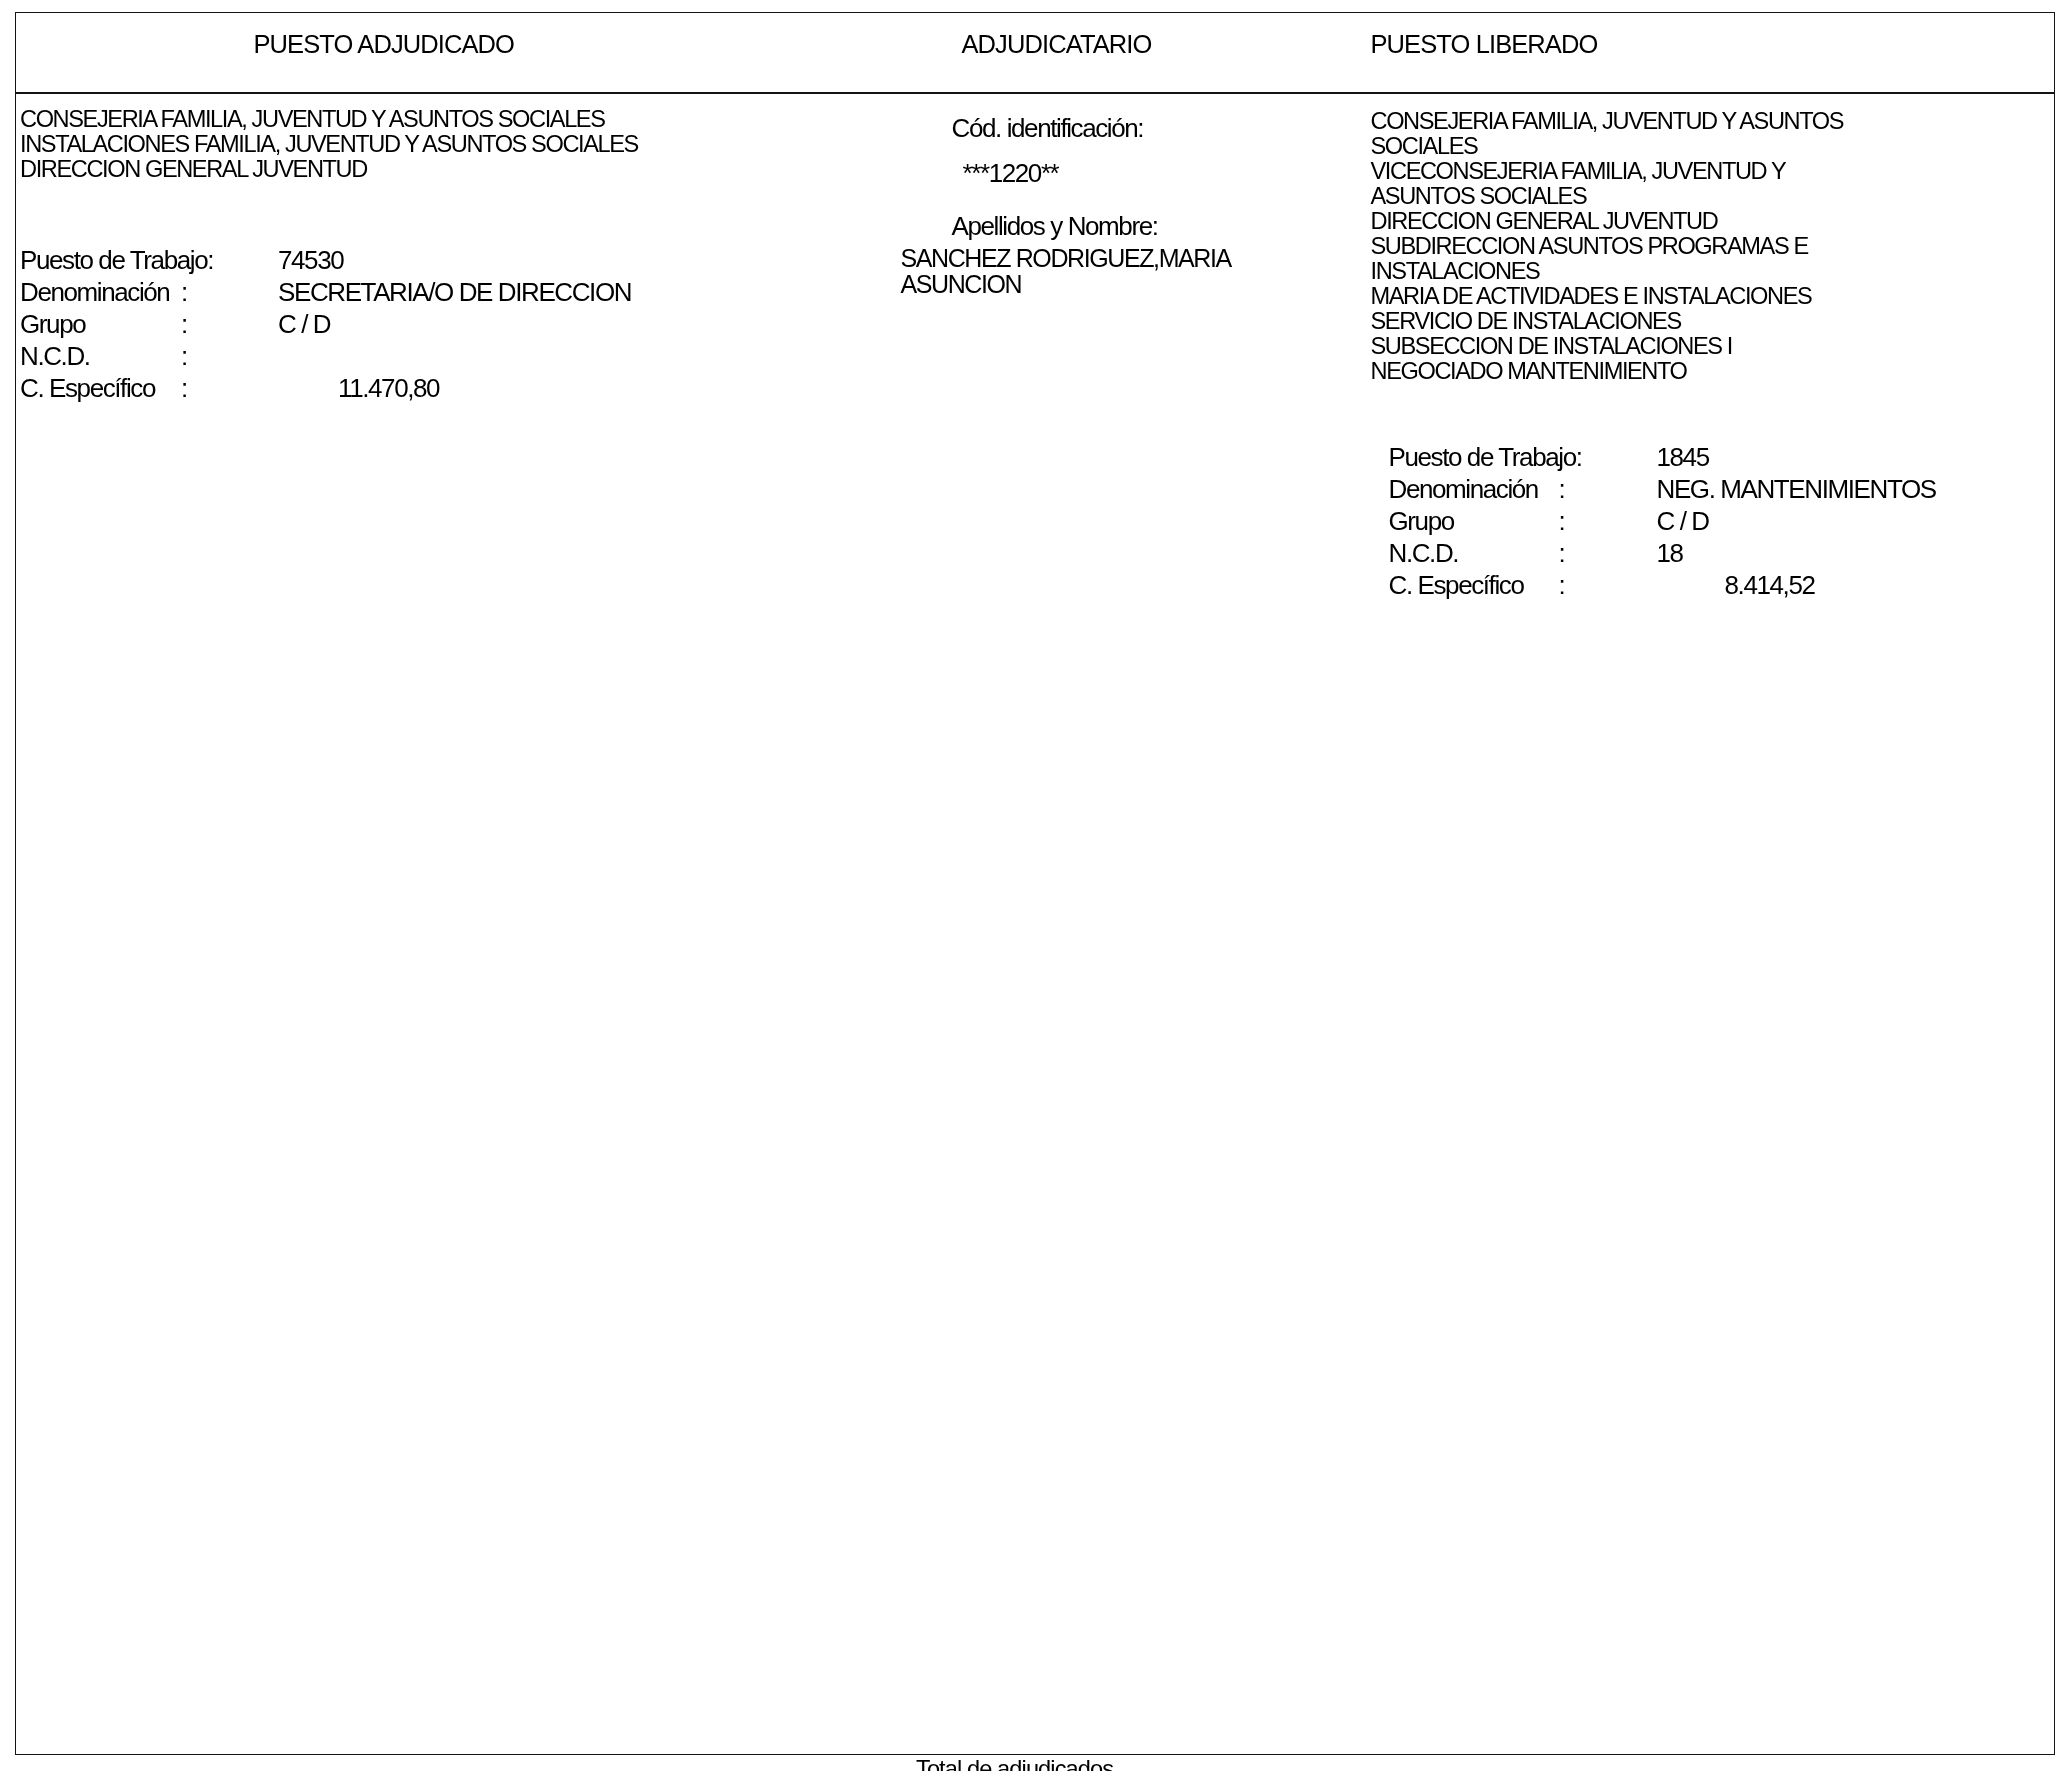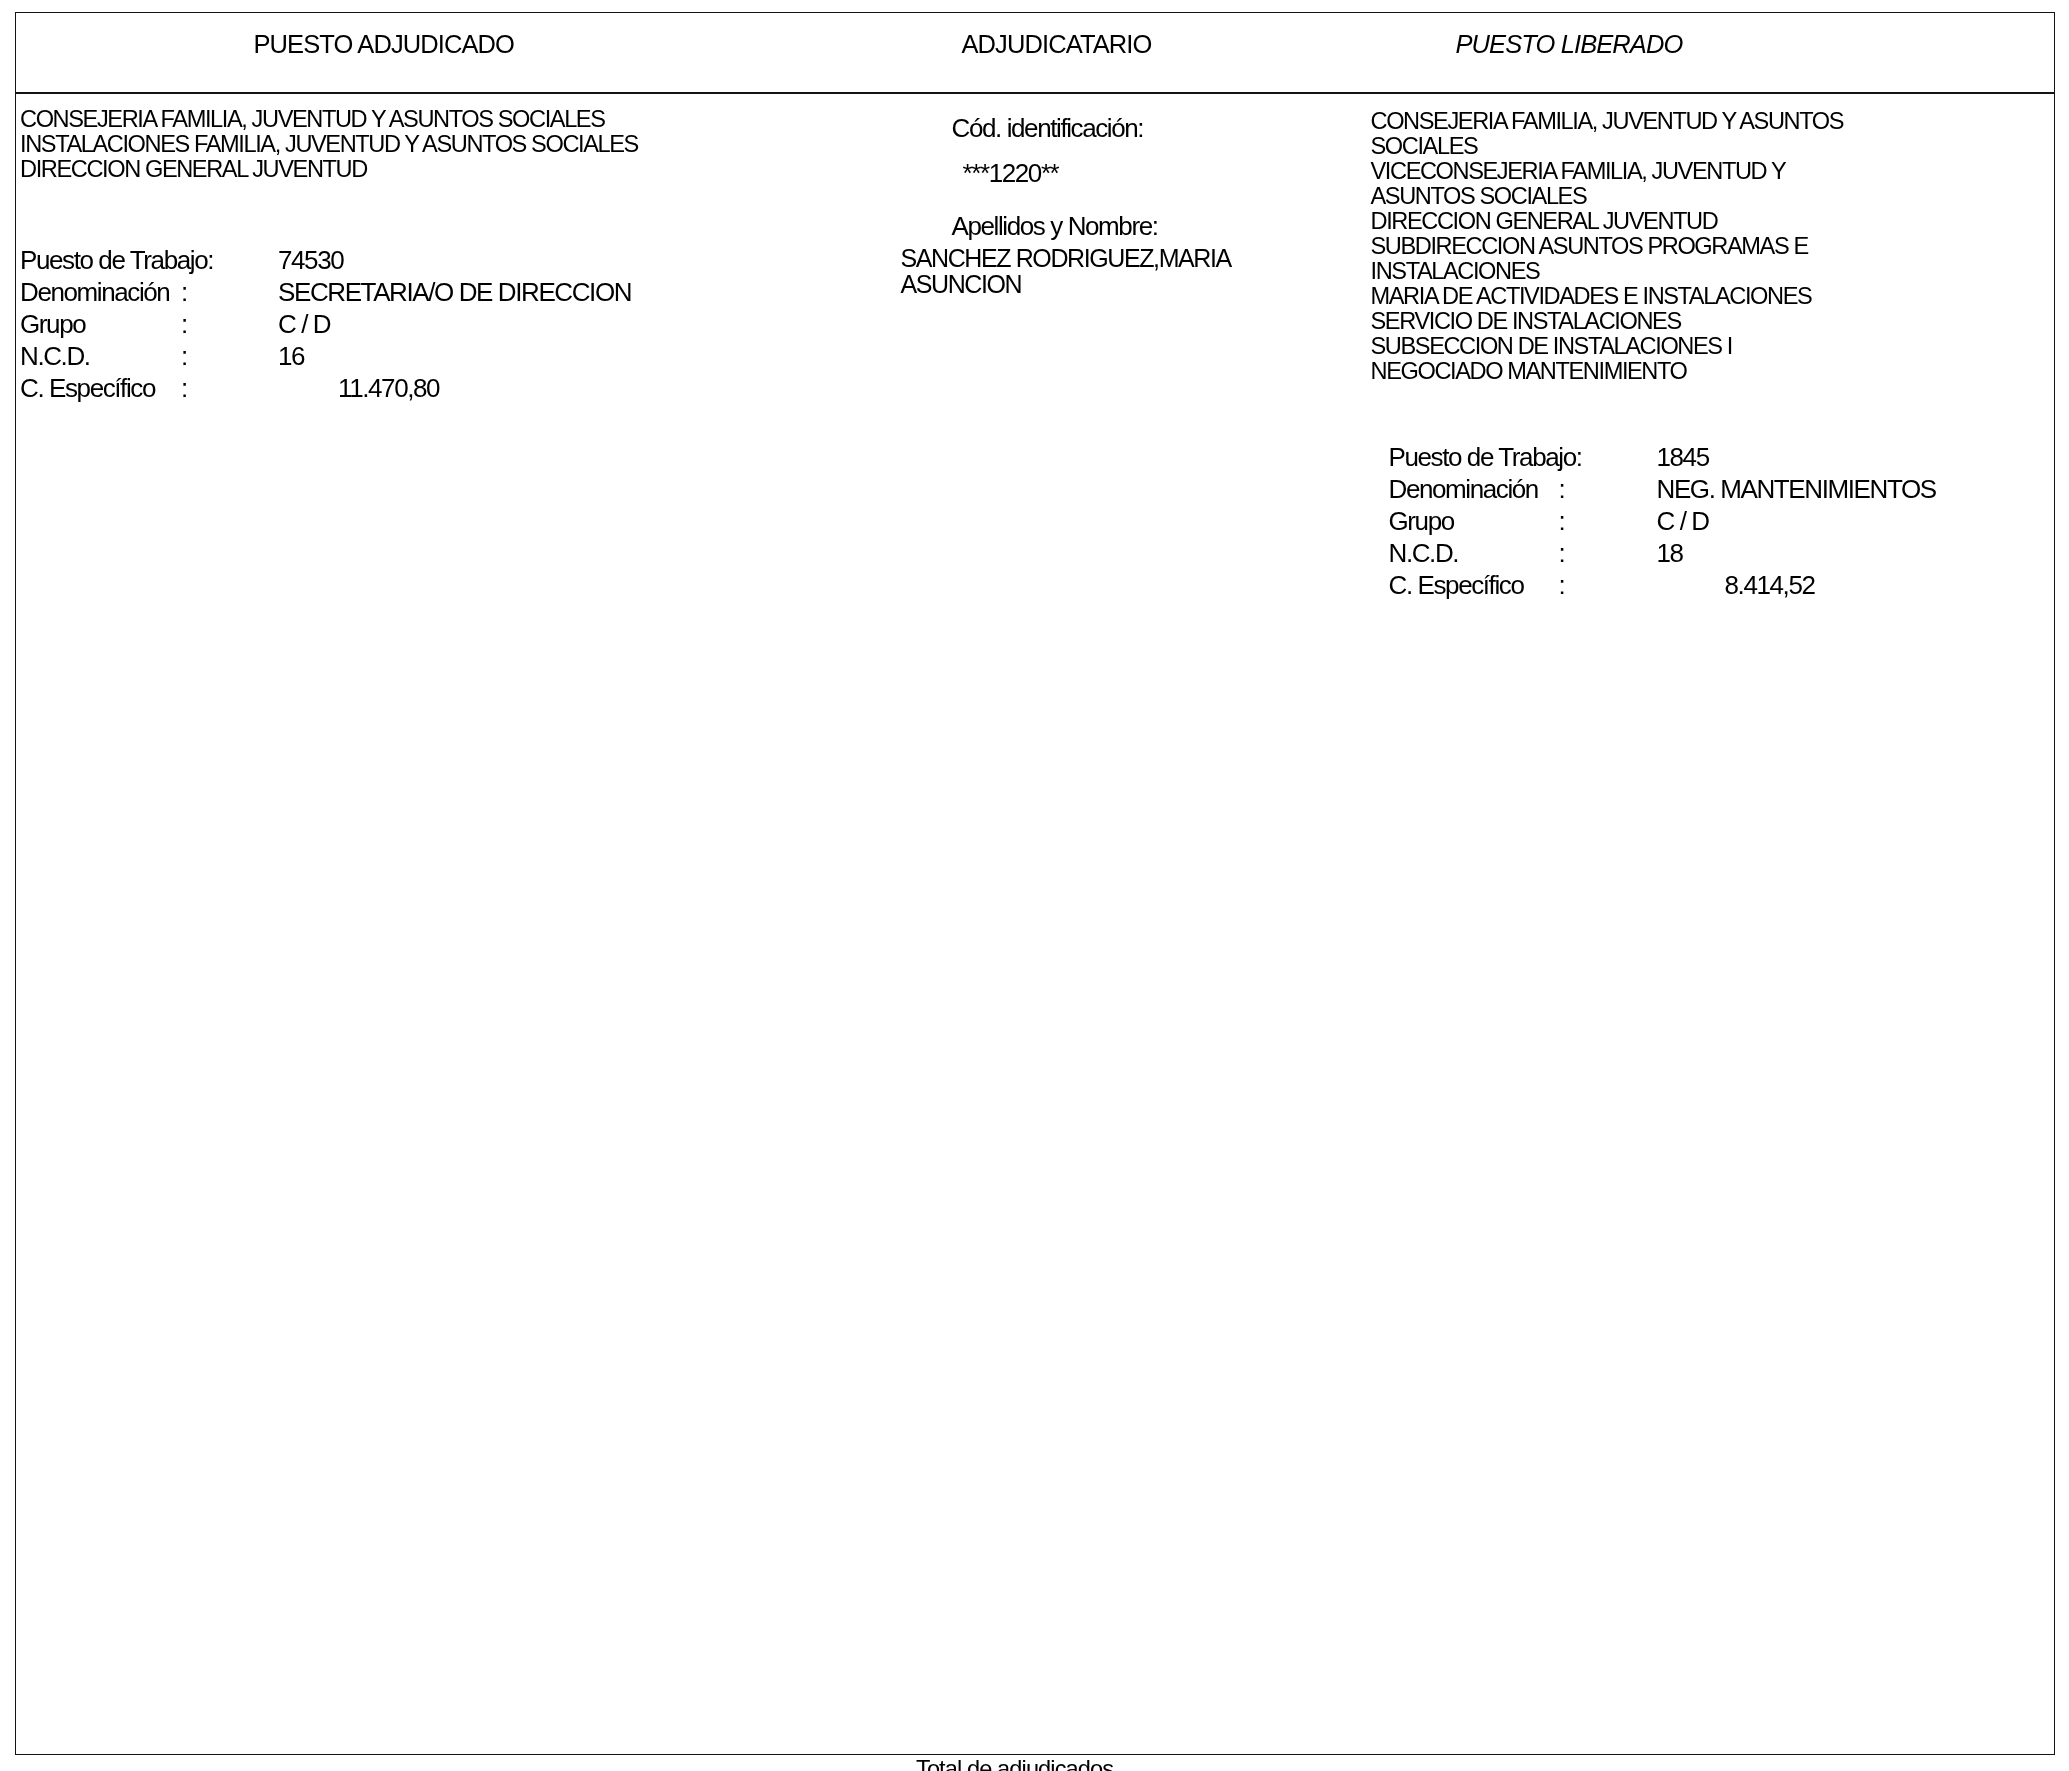--- a/index.html
+++ b/index.html
@@ -14,21 +14,21 @@
     border:1.8px solid #141414;box-sizing:border-box;
   }
   .header-row{
     position:absolute;left:0;top:0;width:100%;height:81px;
     border-bottom:2.7px solid #141414;box-sizing:border-box;
   }
   .col-header{
     position:absolute;top:17.3px;font-size:25.5px;letter-spacing:-0.9px;
     white-space:nowrap;
   }
-  .h1{left:238px;} .h2{left:946px;} .h3{left:1440px;font-style:italic;}
+  .h1{left:238px;} .h2{left:946px;} .h3{left:1355px;}
 
   .org-block{position:absolute;font-size:23.6px;line-height:25px;letter-spacing:-1.4px;}
   .org-line{white-space:nowrap;}
   .left-org{left:4.5px;top:94px;}
   .right-org{left:1355px;top:96px;}
 
   .details-block{position:absolute;font-size:26px;letter-spacing:-1.4px;}
   .left-details{left:4.5px;top:235px;width:909px;}
   .right-details{left:1373px;top:432px;width:664px;}
   .kv-row{display:grid;height:32px;align-items:start;line-height:25.5px;}
@@ -83,21 +83,20 @@
         <span class="kv-value">SECRETARIA/O DE DIRECCION</span>
       </div>
       <div class="kv-row">
         <span class="kv-label">Grupo</span>
         <span class="kv-colon">:</span>
         <span class="kv-value">C / D</span>
       </div>
       <div class="kv-row">
         <span class="kv-label">N.C.D.</span>
         <span class="kv-colon">:</span>
-        <span class="kv-value">16</span>
       </div>
       <div class="kv-row">
         <span class="kv-label">C. Específico</span>
         <span class="kv-colon">:</span>
         <span class="kv-value indent-left">11.470,80</span>
       </div>
     </div>
 
     <div class="mid-label cod-label">Cód. identificación:</div>
     <div class="mid-label cod-value">***1220**</div>

